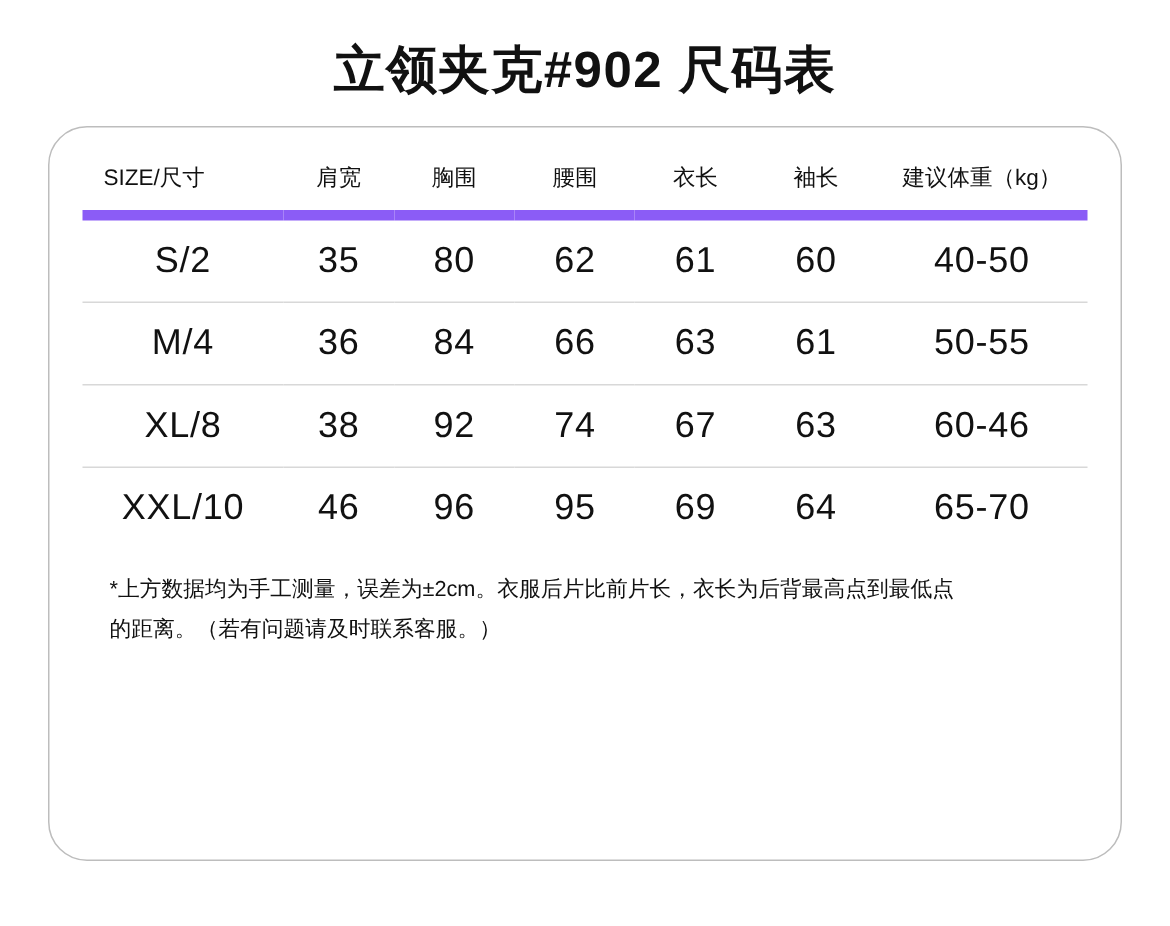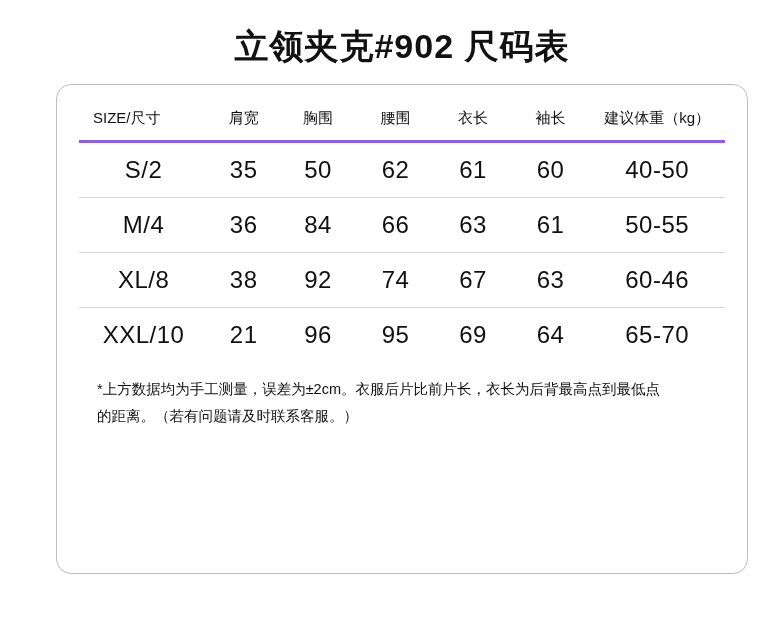--- a/index.html
+++ b/index.html
@@ -12,36 +12,35 @@
     background: #ffffff;
     font-family: "Liberation Sans", sans-serif;
     color: #111111;
     overflow: hidden;
   }
   .page {
     width: 780px;
     height: 617px;
     position: relative;
     box-sizing: border-box;
-    padding-left: 24px;
   }
   .title {
     text-align: center;
     font-size: 34px;
     font-weight: bold;
     letter-spacing: 1px;
     padding-top: 24px;
     padding-bottom: 14px;
     color: #111;
     font-family: "Liberation Sans", sans-serif;
   }
   .card {
     margin: 0 32px;
     border: 1px solid #bdbdbd;
-    border-radius: 15px;
+    border-radius: 26px;
     height: 490px;
     box-sizing: border-box;
     padding: 18px 22px 10px 22px;
     background: #fff;
     position: relative;
   }
   table.size-table {
     width: 100%;
     border-collapse: collapse;
     table-layout: fixed;
@@ -65,21 +64,21 @@
     font-size: 15px;
   }
   table.size-table tbody td {
     font-size: 24px;
     padding: 13px 0 13px 0;
     border-top: 1px solid #d8d8d8;
     color: #111;
     letter-spacing: 0.5px;
   }
   table.size-table tbody tr:first-child td {
-    border-top: 3px solid #8b5cf6;
+    border-top: 7px solid #8b5cf6;
   }
   table.size-table tbody td.col-size {
     font-size: 24px;
   }
   
   col.c0 { width: 20%; }
   col.c1 { width: 11%; }
   col.c2 { width: 12%; }
   col.c3 { width: 12%; }
   col.c4 { width: 12%; }
@@ -124,21 +123,21 @@
           <th>腰围</th>
           <th>衣长</th>
           <th>袖长</th>
           <th>建议体重（kg）</th>
         </tr>
       </thead>
       <tbody>
         <tr>
           <td class="col-size">S/2</td>
           <td>35</td>
-          <td>50</td>
+          <td>80</td>
           <td>62</td>
           <td>61</td>
           <td>60</td>
           <td>40-50</td>
         </tr>
         <tr>
           <td class="col-size">M/4</td>
           <td>36</td>
           <td>84</td>
           <td>66</td>
@@ -150,21 +149,21 @@
           <td class="col-size">XL/8</td>
           <td>38</td>
           <td>92</td>
           <td>74</td>
           <td>67</td>
           <td>63</td>
           <td>60-46</td>
         </tr>
         <tr>
           <td class="col-size">XXL/10</td>
-          <td>21</td>
+          <td>46</td>
           <td>96</td>
           <td>95</td>
           <td>69</td>
           <td>64</td>
           <td>65-70</td>
         </tr>
       </tbody>
     </table>
 
     <div class="footnote">

